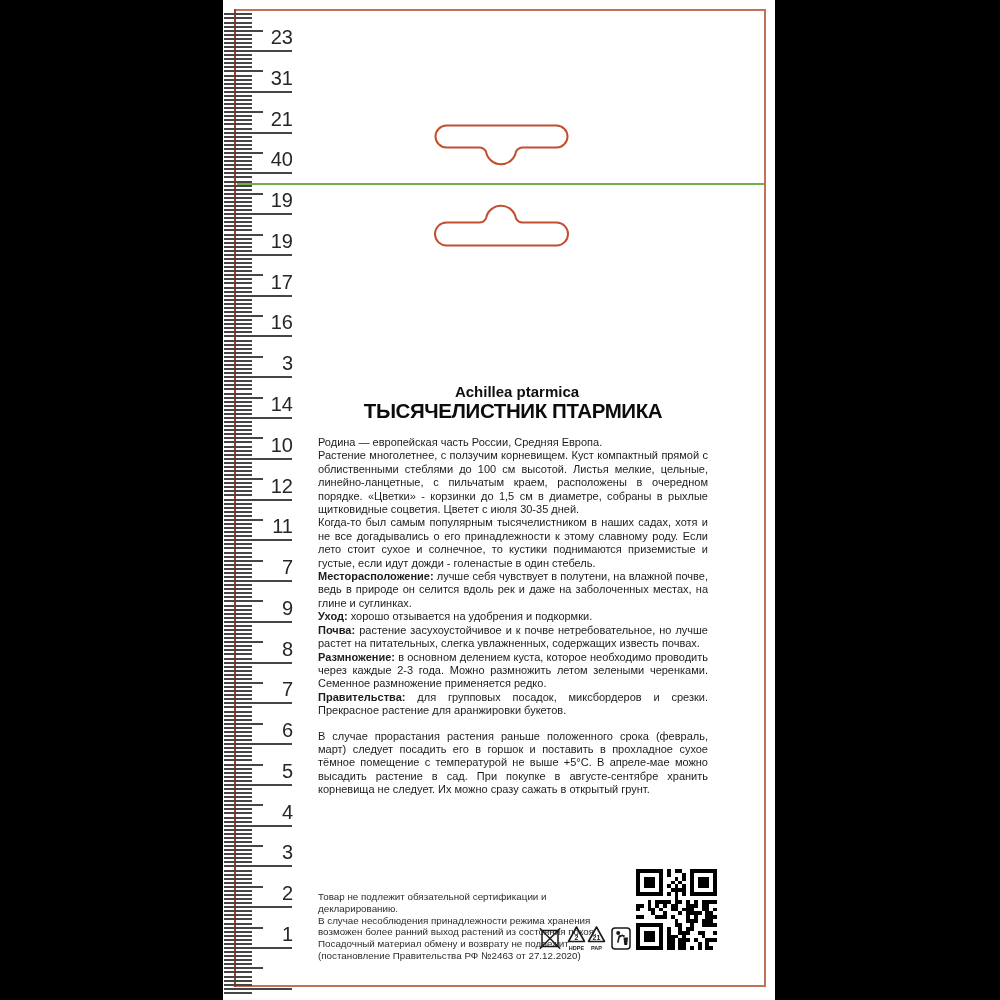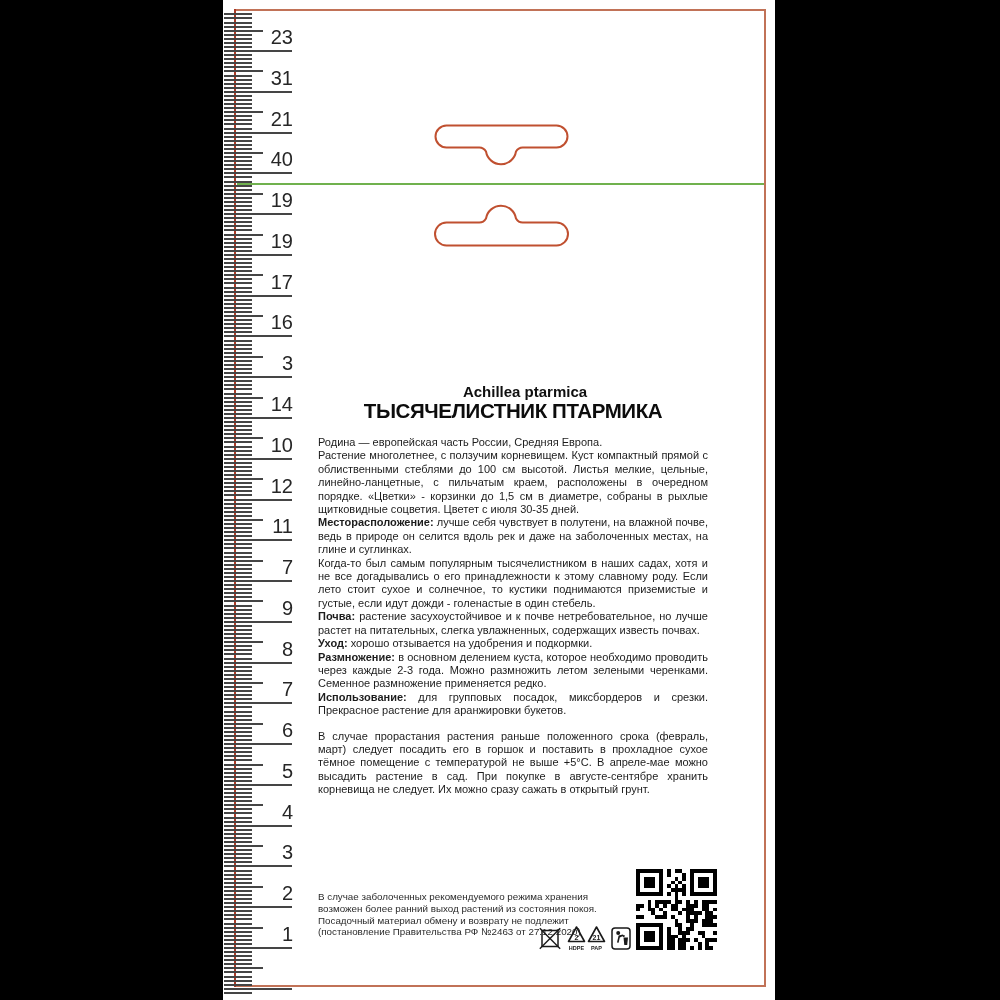--- a/index.html
+++ b/index.html
@@ -14,21 +14,21 @@
   }
   .rulerline{position:absolute;left:234px;top:9px;width:2px;height:978px;background:var(--rline,#a93a26);}
   .foldline{position:absolute;left:237px;top:183px;width:527px;height:2px;background:var(--fold,#70b14e);}
   .tick{position:absolute;height:2px;background:var(--tick,#454545);}
   .rnum{
     position:absolute;left:235px;width:58px;text-align:right;
     font-size:20px;color:#262626;line-height:22px;height:22px;
   }
   .slots{position:absolute;left:0;top:0;width:1000px;height:1000px;pointer-events:none;}
   .title-lat{
-    position:absolute;left:330px;top:383px;width:390px;text-align:center;
+    position:absolute;left:322px;top:383px;width:390px;text-align:center;
     font-weight:bold;font-size:15px;color:#101010;
   }
   .title-main{
     position:absolute;left:318px;top:399px;width:390px;text-align:center;
     font-weight:bold;font-size:20.5px;letter-spacing:-0.4px;color:#0c0c0c;white-space:nowrap;
   }
   .desc{
     position:absolute;left:318px;top:436px;width:390px;
     font-size:11px;line-height:13.4px;color:#1c1c1c;text-align:justify;
   }
@@ -325,32 +325,33 @@
     <path d="M 446.5 222.5 H 478 A 8 8 0 0 0 486 218.5 A 15.2 15.2 0 0 1 516 218.5 A 8 8 0 0 0 524 222.5 H 556.5 A 11 11 0 0 1 556.5 245.5 H 446.5 A 11 11 0 0 1 446.5 222.5 Z" fill="none" stroke="#c05030" stroke-width="2" stroke-linejoin="round"></path>
   </svg>
 
   <div class="title-lat">Achillea ptarmica</div>
   <div class="title-main">ТЫСЯЧЕЛИСТНИК ПТАРМИКА</div>
 
   <div class="desc">
     <div id="paragraphs">
         <p>Родина — европейская часть России, Средняя Европа.</p>
         <p>Растение многолетнее, с ползучим корневищем. Куст компактный прямой с облиственными стеблями до 100 см высотой. Листья мелкие, цельные, линейно-ланцетные, с пильчатым краем, расположены в очередном порядке. «Цветки» - корзинки до 1,5 см в диаметре, собраны в рыхлые щитковидные соцветия. Цветет с июля 30-35 дней.</p>
+        <p>Когда-то был самым популярным тысячелистником в наших садах, хотя и не все догадывались о его принадлежности к этому славному роду. Если лето стоит сухое и солнечное, то кустики поднимаются приземистые и густые, если идут дожди - голенастые в один стебель.</p>
         <p><b>Месторасположение: </b>лучше себя чувствует в полутени, на влажной почве, ведь в природе он селится вдоль рек и даже на заболоченных местах, на глине и суглинках.</p>
-        <p>Когда-то был самым популярным тысячелистником в наших садах, хотя и не все догадывались о его принадлежности к этому славному роду. Если лето стоит сухое и солнечное, то кустики поднимаются приземистые и густые, если идут дожди - голенастые в один стебель.</p>
+        <p><b>Уход: </b>хорошо отзывается на удобрения и подкормки.</p>
         <p><b>Почва: </b>растение засухоустойчивое и к почве нетребовательное, но лучше растет на питательных, слегка увлажненных, содержащих известь почвах.</p>
-        <p><b>Уход: </b>хорошо отзывается на удобрения и подкормки.</p>
         <p><b>Размножение: </b>в основном делением куста, которое необходимо проводить через каждые 2-3 года. Можно размножить летом зелеными черенками. Семенное размножение применяется редко.</p>
-        <p><b>Использование: </b>для групповых посадок, миксбордеров и срезки. Прекрасное растение для аранжировки букетов.</p>
+        <p><b>Правительства: </b>для групповых посадок, миксбордеров и срезки. Прекрасное растение для аранжировки букетов.</p>
       </div>
     <p class="note">В случае прорастания растения раньше положенного срока (февраль, март) следует посадить его в горшок и поставить в прохладное сухое тёмное помещение с температурой не выше +5°С. В апреле-мае можно высадить растение в сад. При покупке в августе-сентябре хранить корневища не следует. Их можно сразу сажать в открытый грунт.</p>
   </div>
 
   <div class="fineprint" id="fine-print">
-      <div>В случае заболоченных рекомендуемого режима хранения</div>
+      <div>Товар не подлежит обязательной сертификации и декларированию.</div>
+      <div>В случае несоблюдения принадлежности режима хранения</div>
       <div>возможен более ранний выход растений из состояния покоя.</div>
       <div>Посадочный материал обмену и возврату не подлежит</div>
       <div>(постановление Правительства РФ №2463 от 27.12.2020)</div>
     </div>
 
   <svg class="icon" style="left:539px;top:927px" width="22" height="23" viewBox="0 0 22 23">
     <rect x="3" y="3.5" width="16" height="16" fill="none" stroke="#1a1a1a" stroke-width="1.5"></rect>
     <line x1="0.8" y1="1.3" x2="21.2" y2="21.7" stroke="#1a1a1a" stroke-width="1.4"></line>
     <line x1="21.2" y1="1.3" x2="0.8" y2="21.7" stroke="#1a1a1a" stroke-width="1.4"></line>
   </svg>

